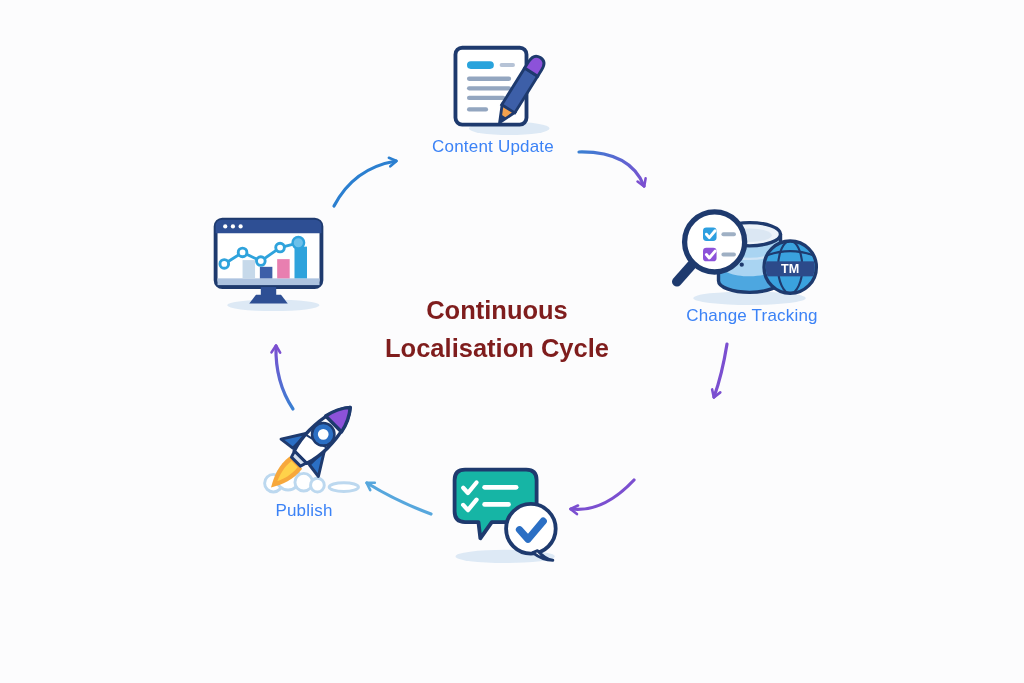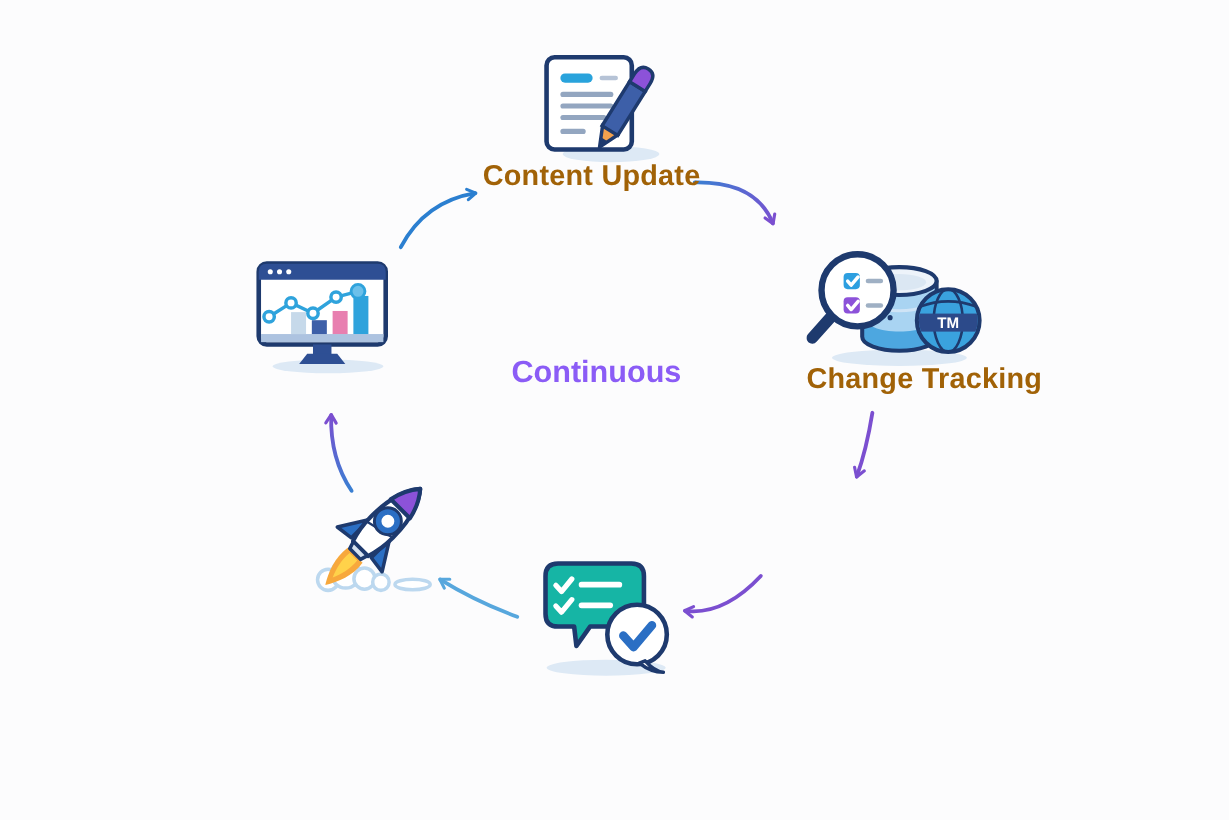--- a/index.html
+++ b/index.html
@@ -4,37 +4,38 @@
 <style>
   html,body{margin:0;padding:0;background:#fff;}
   .canvas{
     position:relative;width:1024px;height:683px;margin:0 auto;
     background:#fcfcfd;overflow:hidden;
     font-family:"Liberation Sans", sans-serif;
   }
   .stage{position:absolute;text-align:center;}
   .stage svg{display:block;}
   .stage-label{
-    font-weight:bold;font-size:24px;line-height:18px;color:#a16207;
+    font-weight:normal;font-size:17px;line-height:18px;color:#3b82f6;
     letter-spacing:.2px;white-space:nowrap;
   }
   .center-title{
     position:absolute;left:337px;top:291px;width:320px;text-align:center;
-    font-weight:bold;font-size:25.5px;line-height:38px;color:#8b5cf6;
+    font-weight:bold;font-size:25.5px;line-height:38px;color:#7f1d1d;
   }
   .arrow-layer{position:absolute;left:0;top:0;pointer-events:none;}
   .tm-text{font-family:"Liberation Sans",sans-serif;font-weight:bold;fill:#ffffff;font-size:13px;}
 </style>
 </head>
 <body>
 
 <div class="canvas">
 
   <div class="center-title">
     <div>Continuous</div>
+    <div>Localisation Cycle</div>
   </div>
 
   <svg class="arrow-layer" width="1024" height="683" viewBox="0 0 1024 683">
     <defs>
       <linearGradient id="gradTopRight" gradientUnits="userSpaceOnUse" x1="580" y1="150" x2="645" y2="190">
         <stop offset="0" stop-color="#3a7fd2"></stop>
           <stop offset="1" stop-color="#7b4fd0"></stop>
       </linearGradient>
       <linearGradient id="gradLeft" gradientUnits="userSpaceOnUse" x1="293" y1="408" x2="274" y2="345">
         <stop offset="0" stop-color="#3a7fd2"></stop>
@@ -145,20 +146,21 @@
         <polygon points="-12,3 -27,27 -12,25" fill="#2b6fc4" stroke="#1e3a6e" stroke-width="3" stroke-linejoin="round"></polygon>
         <polygon points="12,3 27,27 12,25" fill="#2b6fc4" stroke="#1e3a6e" stroke-width="3" stroke-linejoin="round"></polygon>
         <path d="M0,-46 C10,-34 13,-16 13,0 C13,12 11,20 9,26 L-9,26 C-11,20 -13,12 -13,0 C-13,-16 -10,-34 0,-46 Z" fill="#fff" stroke="#1e3a6e" stroke-width="3.5" stroke-linejoin="round"></path>
         <path d="M0,-46 C6.5,-38.5 9.8,-30.5 11.5,-22 L-11.5,-22 C-9.8,-30.5 -6.5,-38.5 0,-46 Z" fill="#8c52d9" stroke="#1e3a6e" stroke-width="3.5" stroke-linejoin="round"></path>
         <line x1="-12.5" y1="6" x2="12.5" y2="0" stroke="#1e3a6e" stroke-width="2"></line>
         <circle cx="0" cy="-7" r="11.5" fill="#2b6fc4" stroke="#1e3a6e" stroke-width="2.5"></circle>
         <circle cx="0" cy="-7" r="5.5" fill="#fff"></circle>
         <path d="M-8.5,26 H8.5 L6.5,32.5 H-6.5 Z" fill="#d7e2ef" stroke="#1e3a6e" stroke-width="3" stroke-linejoin="round"></path>
       </g>
     </svg>
+    <div class="stage-label">Publish</div>
   </div>
 
   <div class="stage" style="left:179px;top:212px;width:160px;">
     <svg width="130" height="101" viewBox="0 0 135 105" style="margin-left:25px;">
       <ellipse cx="72" cy="97" rx="48" ry="6" fill="#dde9f5"></ellipse>
       <rect x="12" y="8" width="110" height="70" rx="7" fill="#fff" stroke="#1e3a6e" stroke-width="4"></rect>
       <path d="M12,15 Q12,8 19,8 H115 Q122,8 122,15 V22 H12 Z" fill="#2e4f94"></path>
       <circle cx="22" cy="15" r="2.2" fill="#fff"></circle>
         <circle cx="30" cy="15" r="2.2" fill="#fff"></circle>
         <circle cx="38" cy="15" r="2.2" fill="#fff"></circle>

